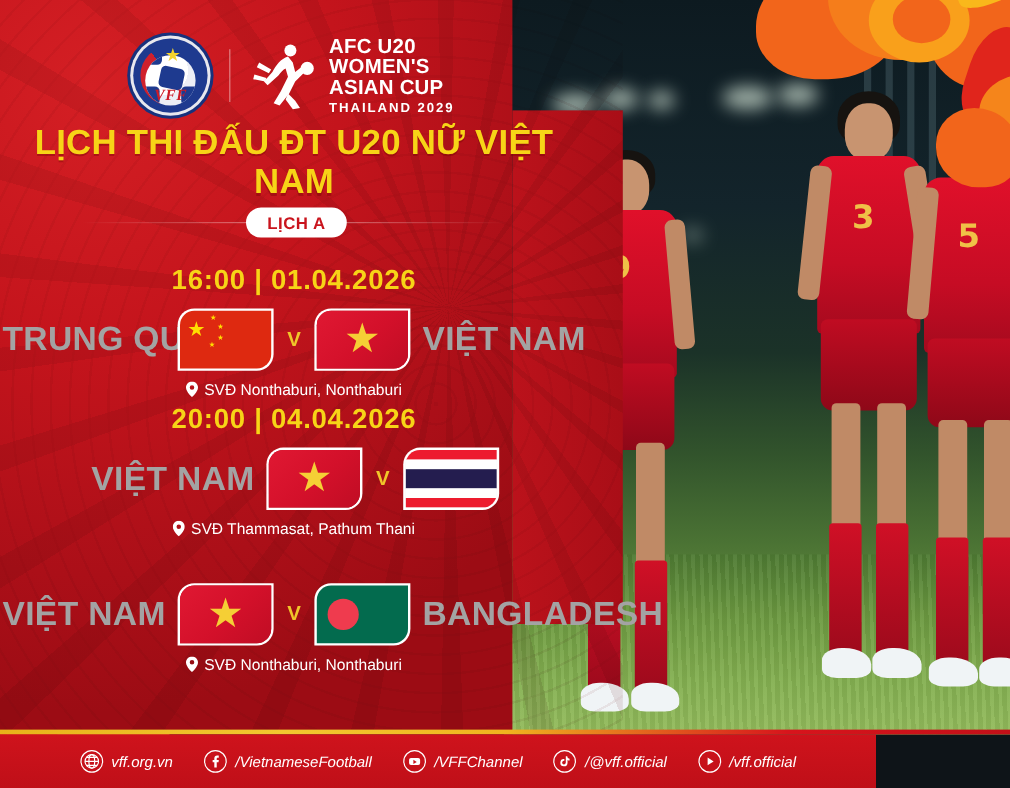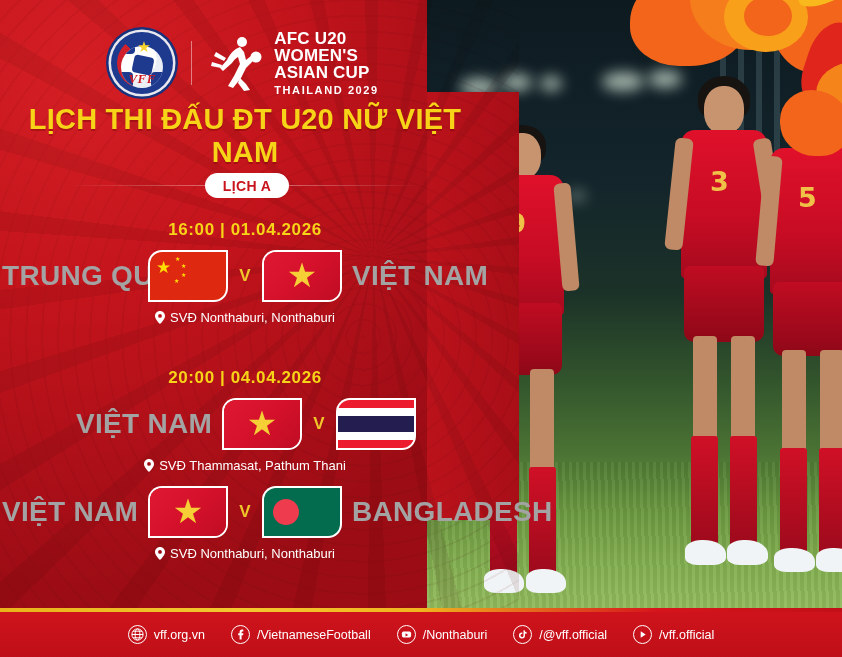--- a/index.html
+++ b/index.html
@@ -90,21 +90,21 @@
   .hairline { position:absolute; left:68px; top:185px; width:354px; height:1px;
     background:linear-gradient(90deg, rgba(255,255,255,0), rgba(255,255,255,.45), rgba(255,255,255,0)); }
   .badge {
     position:absolute; left:205px; top:173px; width:84px; height:25px; border-radius:13px;
     background:#fff; color:#c9141d; font-weight:bold; font-size:14px;
     display:flex; align-items:center; justify-content:center; letter-spacing:.4px;
   }
 
   
   .match { position:absolute; left:0; width:490px; }
-  .m-time { text-align:center; color:#f7d417; font-size:17px; font-weight:bold; letter-spacing:.6px; }
+  .m-time { text-align:center; color:#f7d417; font-size:23px; font-weight:bold; letter-spacing:.6px; }
   .m-row { display:flex; align-items:center; justify-content:center; height:56px; margin-top:8px; }
   .team-name { color:#a3a3a3; font-weight:bold; font-size:28px; letter-spacing:.3px; white-space:nowrap; }
   .team-left { width:148px; text-align:right; padding-right:12px; }
   .team-right { width:148px; text-align:left; padding-left:12px; }
   .flag {
     width:76px; height:48px; position:relative; overflow:hidden;
     border-radius:12px 0 12px 0;
     box-shadow:0 0 0 2px #ffffff;
   }
   .vs { color:#f0c62a; font-size:17px; font-weight:bold; width:38px; text-align:center; }
@@ -118,23 +118,23 @@
   .f-vn .bigstar { position:absolute; left:50%; top:50%; transform:translate(-50%,-52%); color:#f5cf35; font-size:34px; line-height:34px; }
   .f-th { background:#f4f5f8; }
   .f-th i { position:absolute; left:0; right:0; display:block; }
   .f-bd { background:#036b4e; }
   .f-bd .dot { position:absolute; left:29%; top:50%; transform:translate(-50%,-50%); width:26px; height:26px; border-radius:50%; background:#ef3b4e; }
 
   
   .footline { position:absolute; left:0; top:608px; width:842px; height:4px;
     background:linear-gradient(90deg,#e8b21a 0%,#f2c730 28%,#f0b41f 50%,#d7141c 78%,#c21018 100%); }
   .footer {
-    position:absolute; left:0; top:612px; width:842px; height:45px;
+    position:absolute; left:0; top:612px; width:730px; height:45px;
     background:linear-gradient(180deg,#cf131c 0%,#bf0f18 100%);
-    display:flex; align-items:center; justify-content:center; gap:26px;
+    display:flex; align-items:center; justify-content:center; gap:26px;font-style:italic;
   }
   .fitem { display:flex; align-items:center; gap:7px; color:#fff; font-size:12.5px; white-space:nowrap; }
   .ficon { width:19px; height:19px; border-radius:50%; border:1.6px solid #fff; display:flex; align-items:center; justify-content:center; }
   .ficon svg { display:block; }
 </style>
 </head>
 <body>
 
 <div class="poster">
 
@@ -290,21 +290,21 @@
     </div>
     <div class="m-loc">
       <span class="pin">
         <svg width="10" height="13" viewBox="0 0 10 13">
             <path d="M5 0C2.2 0 0 2.2 0 5c0 3.6 5 8 5 8s5-4.4 5-8c0-2.8-2.2-5-5-5zm0 6.8A1.9 1.9 0 115 3a1.9 1.9 0 010 3.8z" fill="#fff"></path>
           </svg>
       </span><span>SVĐ Nonthaburi, Nonthaburi</span>
     </div>
   </div>
 
-  <div class="match" style="top:368px;">
+  <div class="match" style="top:336px;">
     <div class="m-time">20:00  |  04.04.2026</div>
     <div class="m-row">
       <div class="team-name team-left">VIỆT NAM</div>
       <div class="flag f-vn">
         <span class="bigstar">★</span>
       </div>
       <div class="vs">V</div>
       <div class="flag f-th">
         <i style="top:0;height:8px;background:#ed1b2e;"></i>
         <i style="top:8px;height:8px;background:#ffffff;"></i>
@@ -370,21 +370,21 @@
       <span>/VietnameseFootball</span>
     </div>
 
     <div class="fitem">
       <span class="ficon">
         <svg width="13" height="13" viewBox="0 0 13 13">
             <rect x="1.9" y="3.6" width="9.2" height="5.8" rx="1.6" fill="#fff"></rect>
             <path d="M5.5 5.2l2.8 1.7-2.8 1.7z" fill="#c9141d"></path>
           </svg>
       </span>
-      <span>/Nonthaburi</span>
+      <span>/VFFChannel</span>
     </div>
 
     <div class="fitem">
       <span class="ficon">
         <svg width="13" height="13" viewBox="0 0 13 13">
             <path d="M7.5 2.2v5.3a1.5 1.5 0 11-1.2-1.47V4.6a3 3 0 102.65 2.98V5.25c.5.36 1.08.56 1.7.58V4.3A2.1 2.1 0 018.7 2.2z" fill="#fff"></path>
           </svg>
       </span>
       <span>/@vff.official</span>
     </div>

